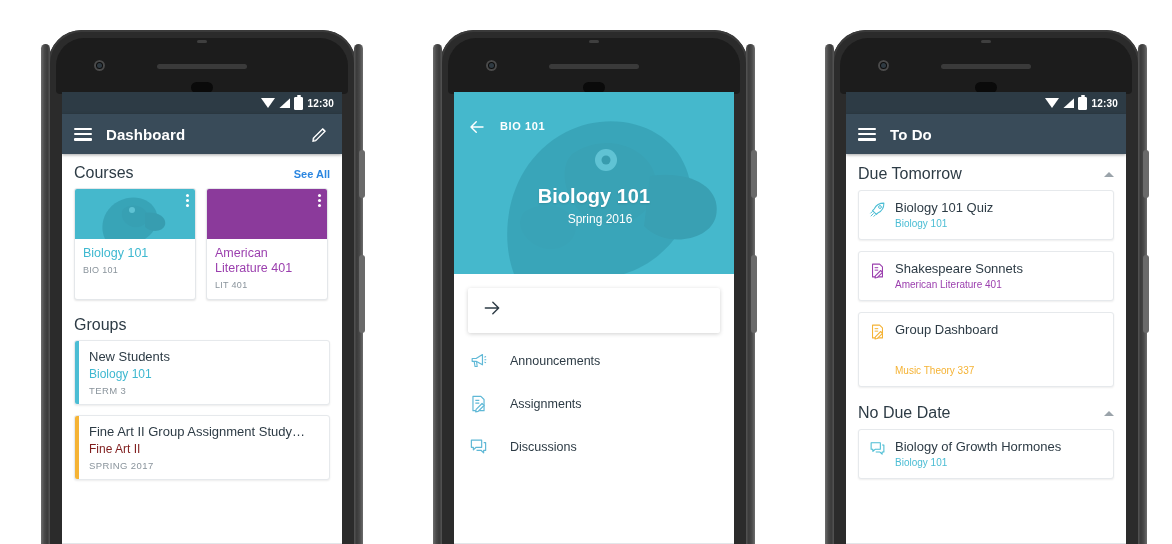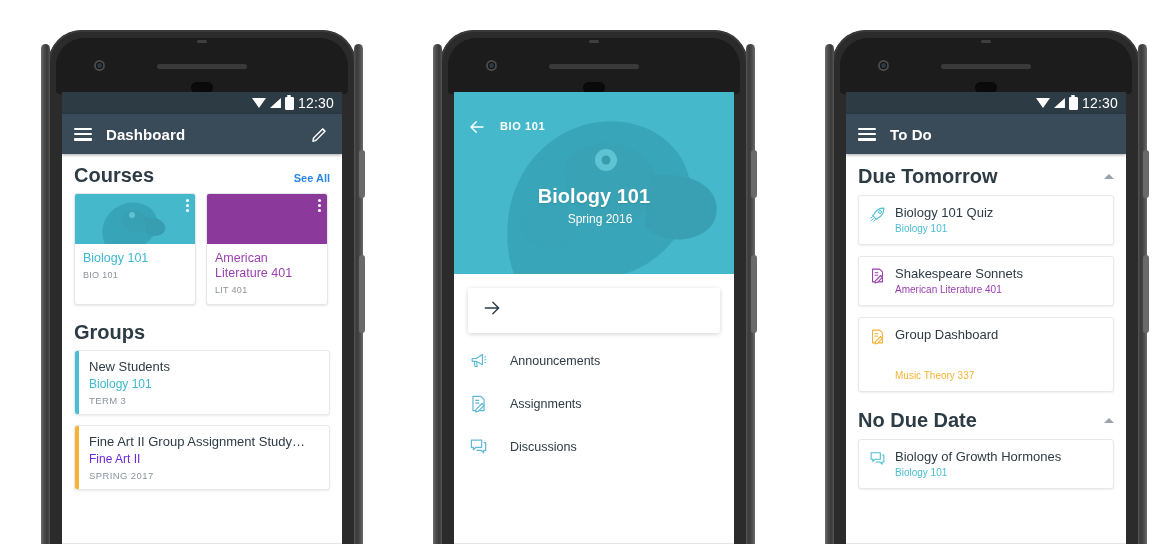--- a/index.html
+++ b/index.html
@@ -47,42 +47,42 @@
   .tiny-mic{position:absolute;left:50%;top:2px;transform:translateX(-50%);width:10px;height:3px;border-radius:2px;background:#3f3f3f;}
 
   .screen{
     position:absolute;left:14px;top:62px;width:280px;height:492px;
     background:#fff;overflow:hidden;
   }
 
   
   .statusbar{height:22px;background:#2d3b45;display:flex;align-items:center;
              justify-content:flex-end;padding-right:8px;gap:4px;}
-  .statusbar .clock{color:#fff;font-size:14px;font-weight:normal;letter-spacing:0.2px;text-align:right;}
+  .statusbar .clock{color:#fff;font-size:10px;font-weight:bold;letter-spacing:0.2px;text-align:right;}
   .ic-wifi{width:14px;height:10px;position:relative;}
   .ic-wifi:after{content:"";position:absolute;left:0;top:0;width:0;height:0;
     border-left:7px solid transparent;border-right:7px solid transparent;border-top:10px solid #fff;}
   .ic-signal{width:11px;height:10px;background:#fff;
     clip-path:polygon(100% 0,100% 100%,0 100%);}
   .ic-batt{width:7px;height:11px;border:1.5px solid #fff;border-radius:1px;position:relative;background:#fff;}
   .ic-batt:before{content:"";position:absolute;left:1.5px;top:-3px;width:4px;height:2px;background:#fff;border-radius:1px;}
 
   
   .appbar{height:40px;background:#394b59;display:flex;align-items:center;padding:0 12px;
           box-shadow:0 1px 3px rgba(0,0,0,.35);position:relative;z-index:5;}
   .hamburger{width:18px;height:13px;display:flex;flex-direction:column;justify-content:space-between;cursor:pointer;}
   .hamburger i{display:block;height:2.2px;background:#fff;border-radius:1px;}
   .appbar .title{color:#fff;font-size:15px;font-weight:bold;margin-left:14px;letter-spacing:.1px;}
   .appbar .spacer{flex:1;}
   .pencil{width:20px;height:20px;position:relative;}
   .pencil svg{display:block;}
 
   
   .content{background:#fff;height:430px;position:relative;overflow:hidden;}
-  .sect-title{font-size:20px;font-weight:bold;color:#2d3b45;}
+  .sect-title{font-size:16px;font-weight:normal;color:#2d3b45;}
 
   .row-head{display:flex;align-items:baseline;padding:10px 12px 6px;}
   .row-head .spacer{flex:1;}
   .see-all{font-size:11px;color:#2b86e0;font-weight:bold;text-align:right;}
 
   
   .cards{display:flex;gap:10px;padding:0 12px;}
   .card{width:120px;background:#fff;border:1px solid #e4e7ea;border-radius:3px;
         box-shadow:0 1px 2px rgba(0,0,0,.10);overflow:hidden;}
   .card .thumb{height:50px;position:relative;}
@@ -234,21 +234,21 @@
             <div class="g-name">New Students</div>
             <div class="g-course" style="color:#3eb8d0;">Biology 101</div>
             <div class="g-term">TERM 3</div>
           </div>
         </div>
 
         <div class="group-card">
           <div class="bar" style="background:#f5b335;"></div>
           <div class="gbody">
             <div class="g-name">Fine Art II Group Assignment Study…</div>
-            <div class="g-course" style="color:#6d28d9;">Fine Art II</div>
+            <div class="g-course" style="color:#7f1d1d;">Fine Art II</div>
             <div class="g-term">SPRING 2017</div>
           </div>
         </div>
       </div>
 
       <div class="bottomnav">
         
         
         
         

